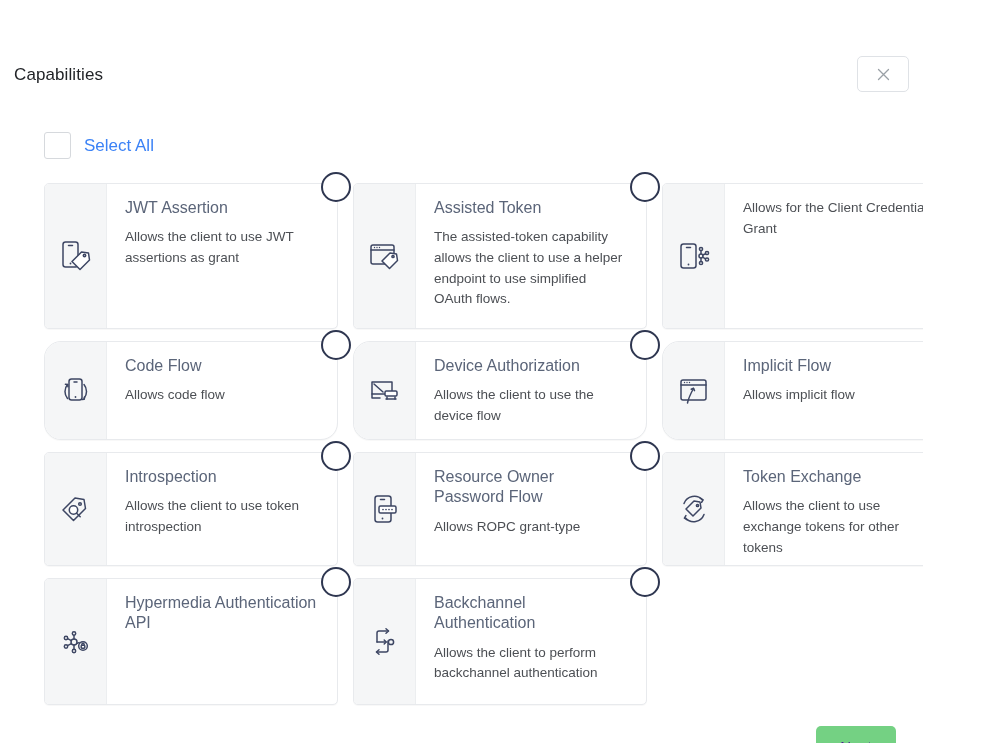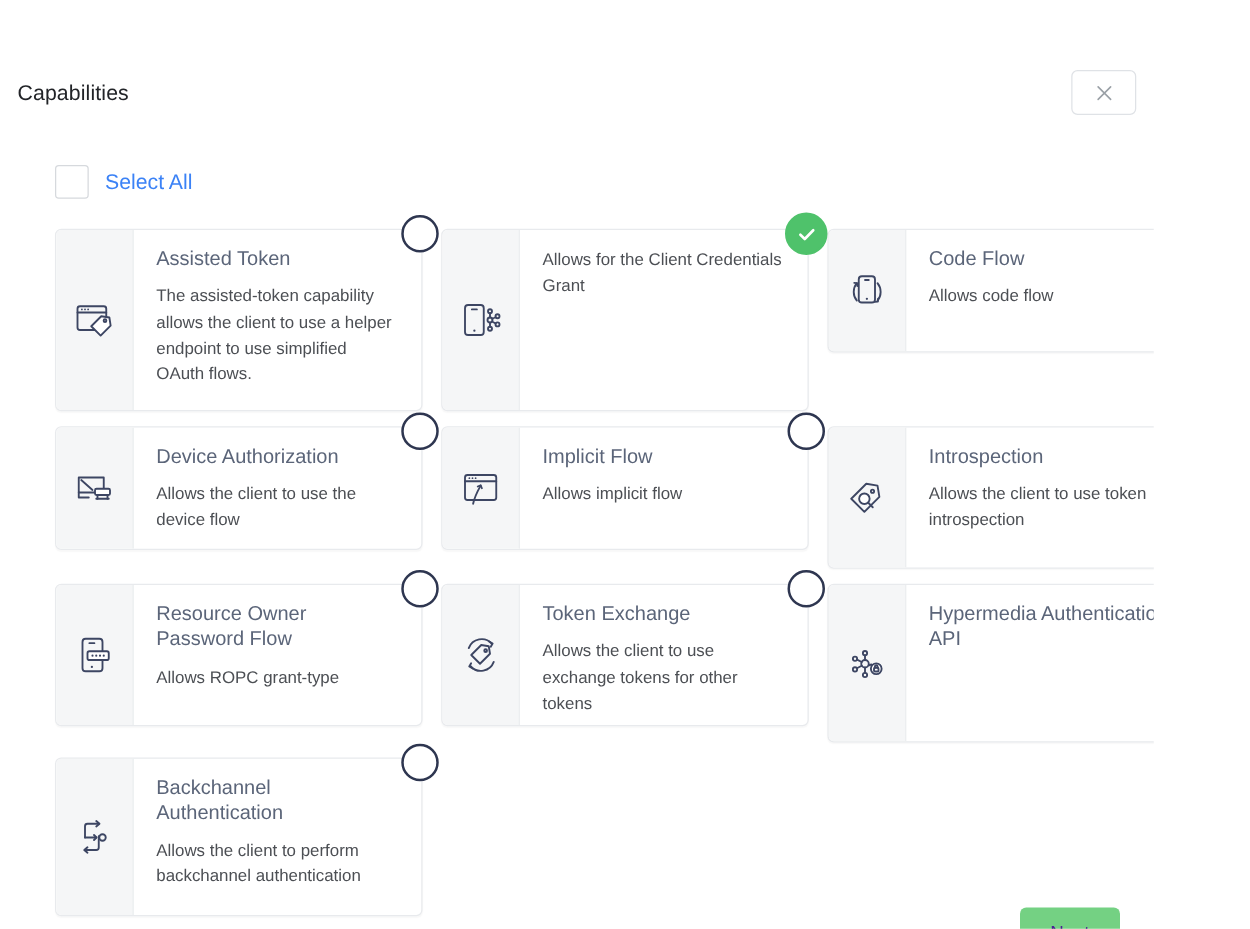--- a/index.html
+++ b/index.html
@@ -113,21 +113,21 @@
   }
   .card-desc {
     font-size: 13.5px;
     color: #4c4f54;
     line-height: 1.53;
     margin: 0;
   }
 
   
   .row-h-1 .card { height: 146px; }
-  .row-h-2 .card { height: 99px; }
+  .row-h-2 .card { height: 99px; border-radius: 17px; }
   .row-h-3 .card { height: 114px; }
   .row-h-4 .card { height: 127px; }
 
   
   .selector {
     position: absolute;
     right: -13px; top: -11px;
     width: 30px; height: 30px;
     border-radius: 50%;
     background: #ffffff;
@@ -177,20 +177,38 @@
     </button>
   </div>
 
   <div class="select-all-row">
     <div class="checkbox"></div>
     <div class="select-all-label">Select All</div>
   </div>
 
   <div class="grid">
 
+    <div class="card-slot row-h-1">
+      <div class="card">
+        <div class="card-icon">
+          <svg width="42" height="42" viewBox="0 0 42 42" fill="none" stroke="#3d4663" stroke-width="1.5" stroke-linecap="round" stroke-linejoin="round">
+            <rect x="8" y="7" width="15" height="25" rx="2.5"></rect>
+            <path d="M13.5 10.5h4"></path>
+            <circle cx="15.5" cy="28.5" r=".9" fill="#3d4663" stroke="none"></circle>
+            <path d="M17 26.5l9.5-9.5 7 1 1 7-9.5 9.5z" fill="#fff"></path>
+            <circle cx="29.5" cy="20.5" r="1.2"></circle>
+          </svg>
+        </div>
+        <div class="card-body">
+          <p class="card-title">JWT Assertion</p>
+          <p class="card-desc">Allows the client to use JWT assertions as grant</p>
+        </div>
+      </div>
+      <div class="selector"></div>
+    </div>
 
     <div class="card-slot row-h-1">
       <div class="card">
         <div class="card-icon">
           <svg width="42" height="42" viewBox="0 0 42 42" fill="none" stroke="#3d4663" stroke-width="1.5" stroke-linecap="round" stroke-linejoin="round">
             <rect x="7" y="10" width="23" height="19" rx="2"></rect>
             <path d="M7 15h23"></path>
             <circle cx="10.5" cy="12.5" r=".7" fill="#3d4663" stroke="none"></circle>
             <circle cx="13" cy="12.5" r=".7" fill="#3d4663" stroke="none"></circle>
             <circle cx="15.5" cy="12.5" r=".7" fill="#3d4663" stroke="none"></circle>

